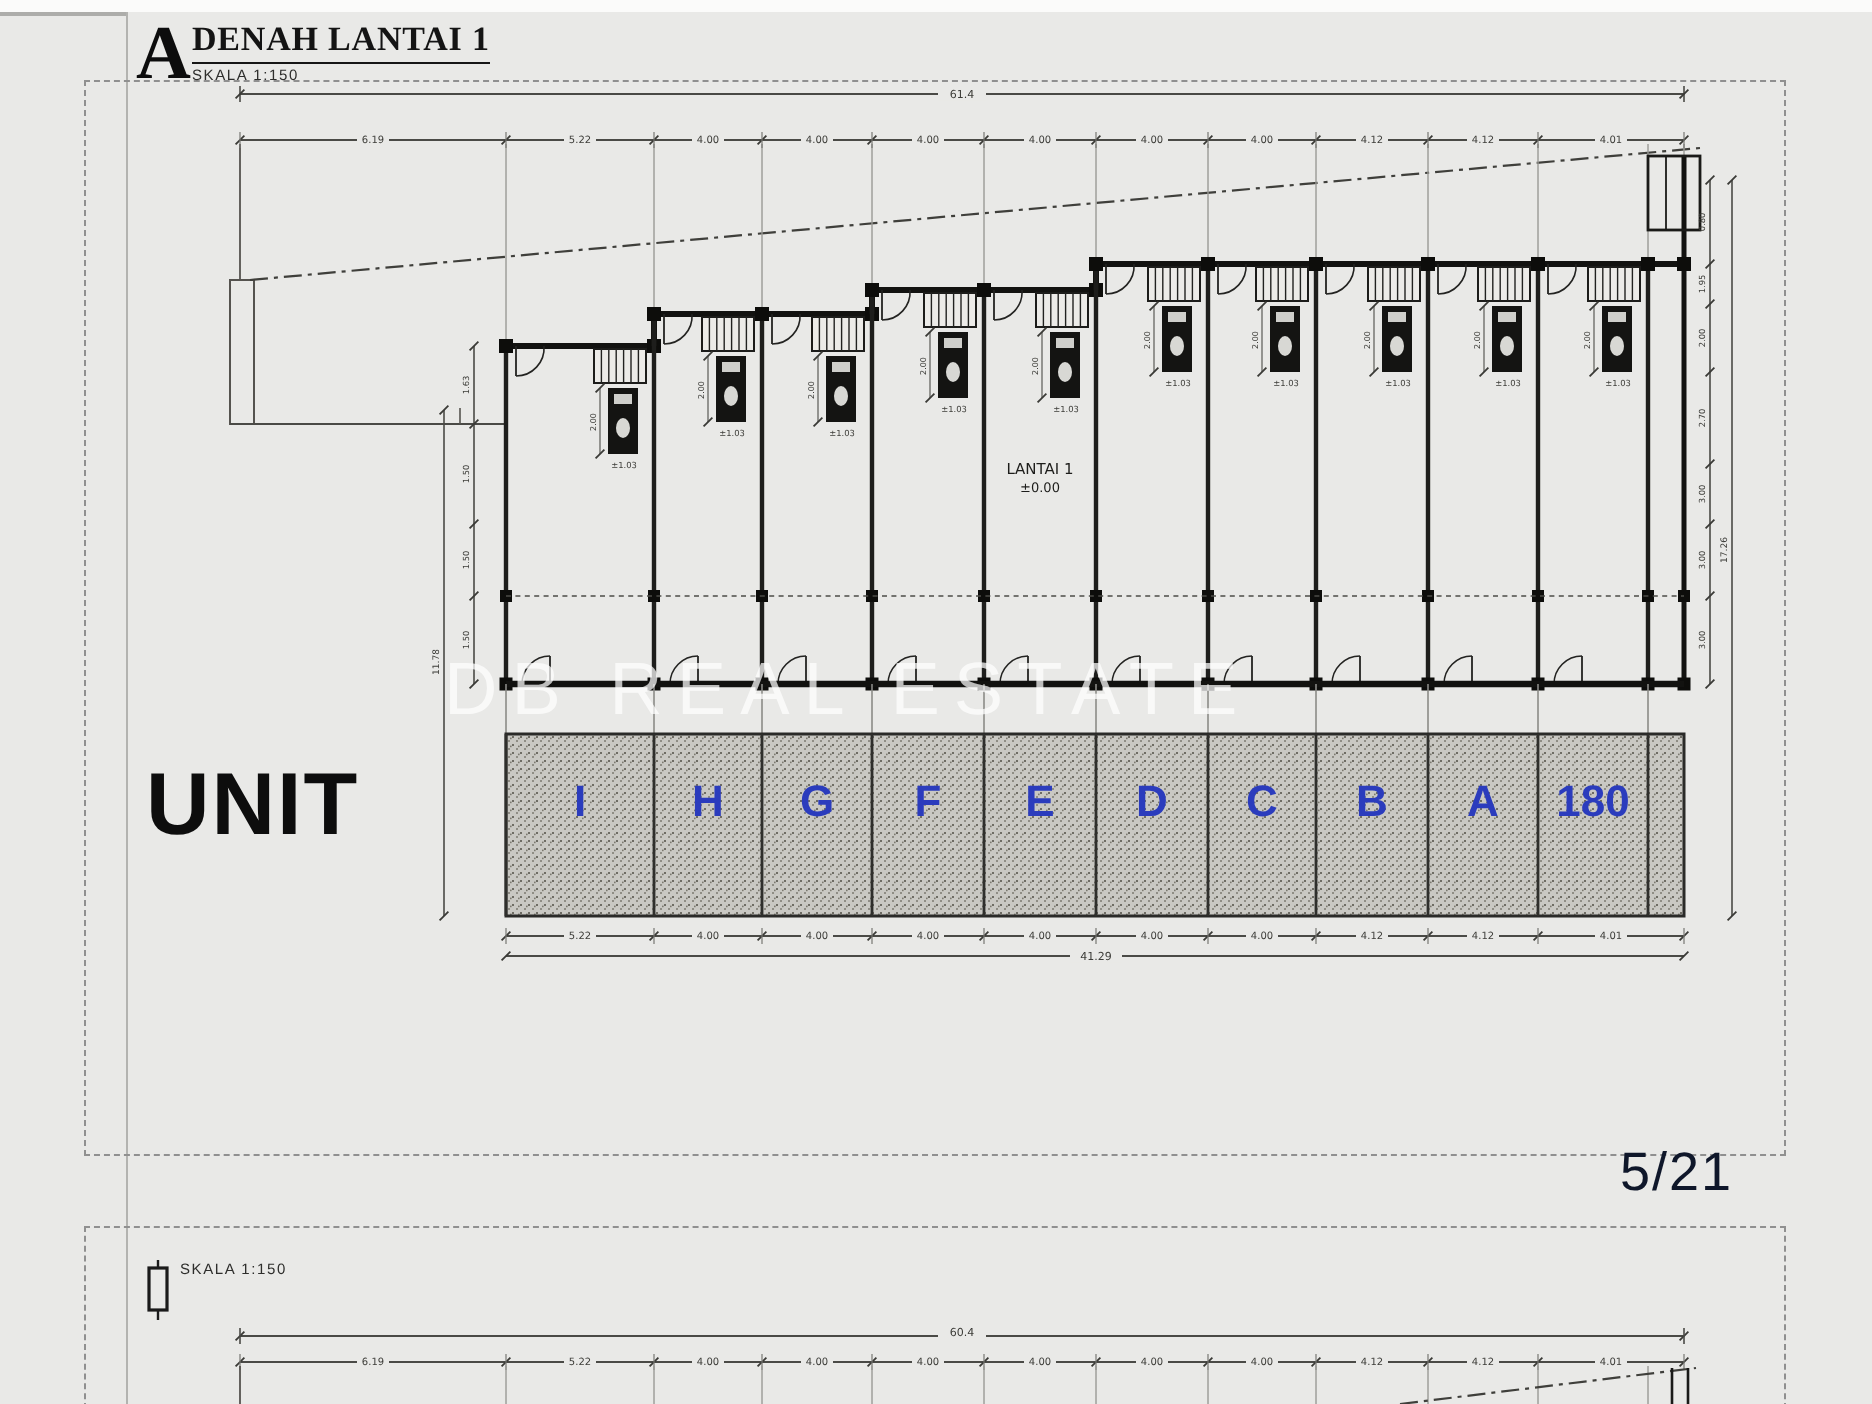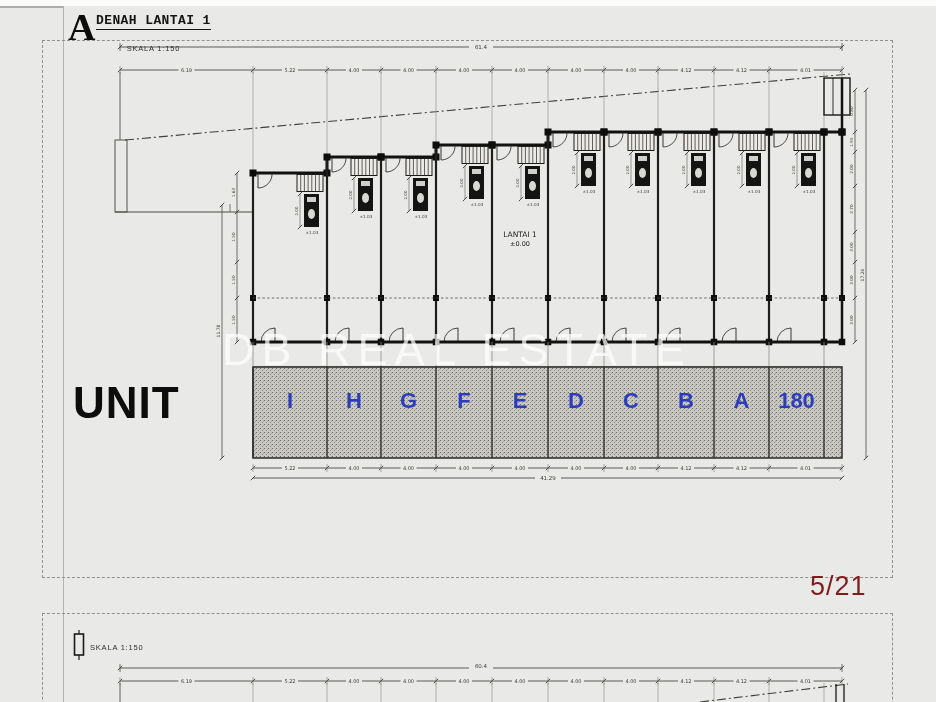--- a/index.html
+++ b/index.html
@@ -14,32 +14,32 @@
   .sheet-border{border:1.5px dashed #909090;}
   #sheet1-border{left:42px;top:40px;width:849px;height:536px;}
   #sheet2-border{left:42px;top:613px;width:849px;height:120px;border-bottom:none;}
   
   .titleblock{z-index:6;}
   #title1{left:70px;top:10px;}
   #title2{left:72px;top:629px;}
   .marker-a{position:absolute;left:-2px;top:-2px;font-family:"Liberation Serif",serif;
             font-weight:bold;font-size:38px;color:#0c0c0c;line-height:38px;}
   .tb-text{margin-left:26px;}
-  .tb-title{display:inline-block;font-family:Liberation Mono, monospace;font-weight:bold;
-            font-size:13px;color:#141414;letter-spacing:.4px;
+  .tb-title{display:inline-block;font-family:Liberation Serif, serif;font-weight:bold;
+            font-size:17px;color:#141414;letter-spacing:.4px;
             border-bottom:1.8px solid #161616;padding-bottom:1px;}
-  .tb-scale{display:block;font-size:7.5px;color:#2e2e2c;letter-spacing:.8px;margin-top:14px;text-align:center;}
+  .tb-scale{display:block;font-size:7.5px;color:#2e2e2c;letter-spacing:.8px;margin-top:1px;}
   #title2 .tb-text{margin-left:18px;}
   .col-icon{position:absolute;left:0;top:1px;}
   
   #unit-heading{left:73px;top:378px;font-size:44px;font-weight:bold;color:#0d0d0d;
                 letter-spacing:1px;z-index:6;}
-  #watermark{left:222px;top:324px;font-size:45px;font-weight:400;letter-spacing:7px;
+  #watermark{left:222px;top:324px;font-size:37px;font-weight:400;letter-spacing:7px;
              color:rgba(255,255,255,0.72);z-index:5;white-space:nowrap;text-align:right;}
-  #page-indicator{left:810px;top:571px;font-size:27px;color:#7f1d1d;letter-spacing:1px;z-index:6;}
+  #page-indicator{left:810px;top:571px;font-size:27px;color:#0f172a;letter-spacing:1px;z-index:6;}
   #plan-canvas{left:0;top:0;z-index:3;pointer-events:none;}
 </style>
 </head>
 <body>
 
 <div class="abs" id="page-top-strip"></div>
 <div class="abs" id="page-topleft-line"></div>
 <div class="abs" id="page-left-line"></div>
 
 <div class="abs sheet-border" id="sheet1-border"></div>

